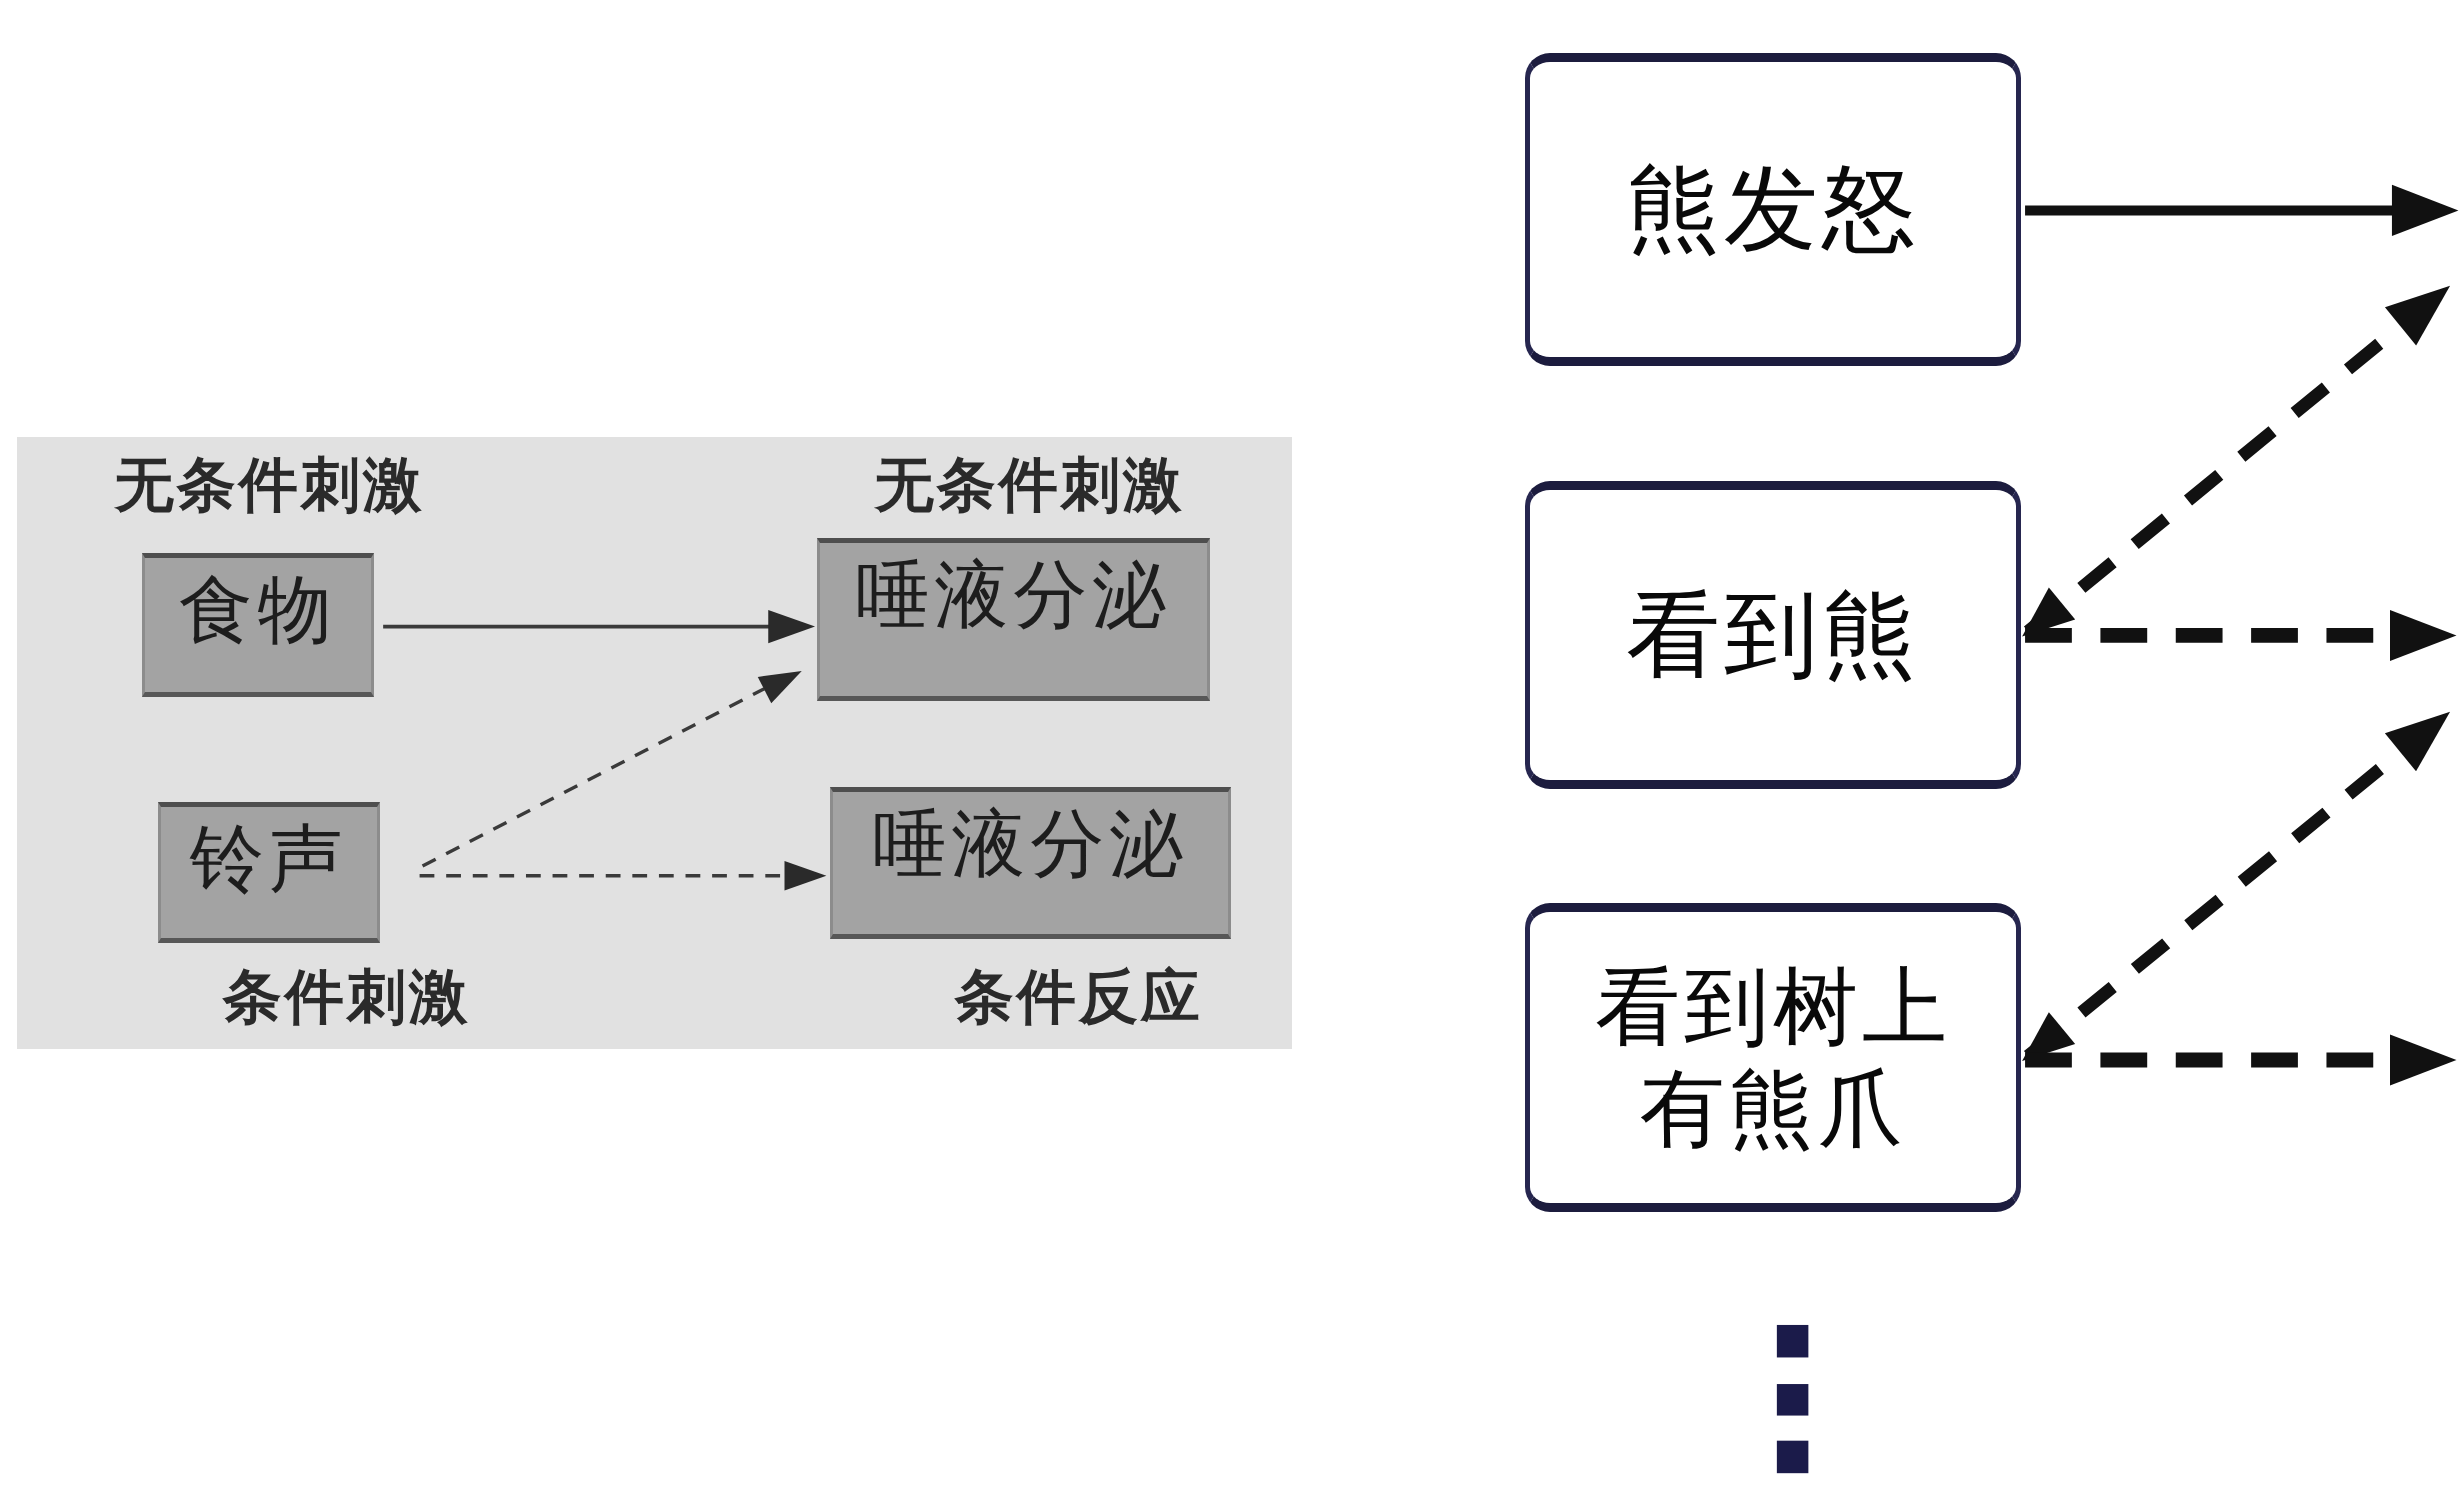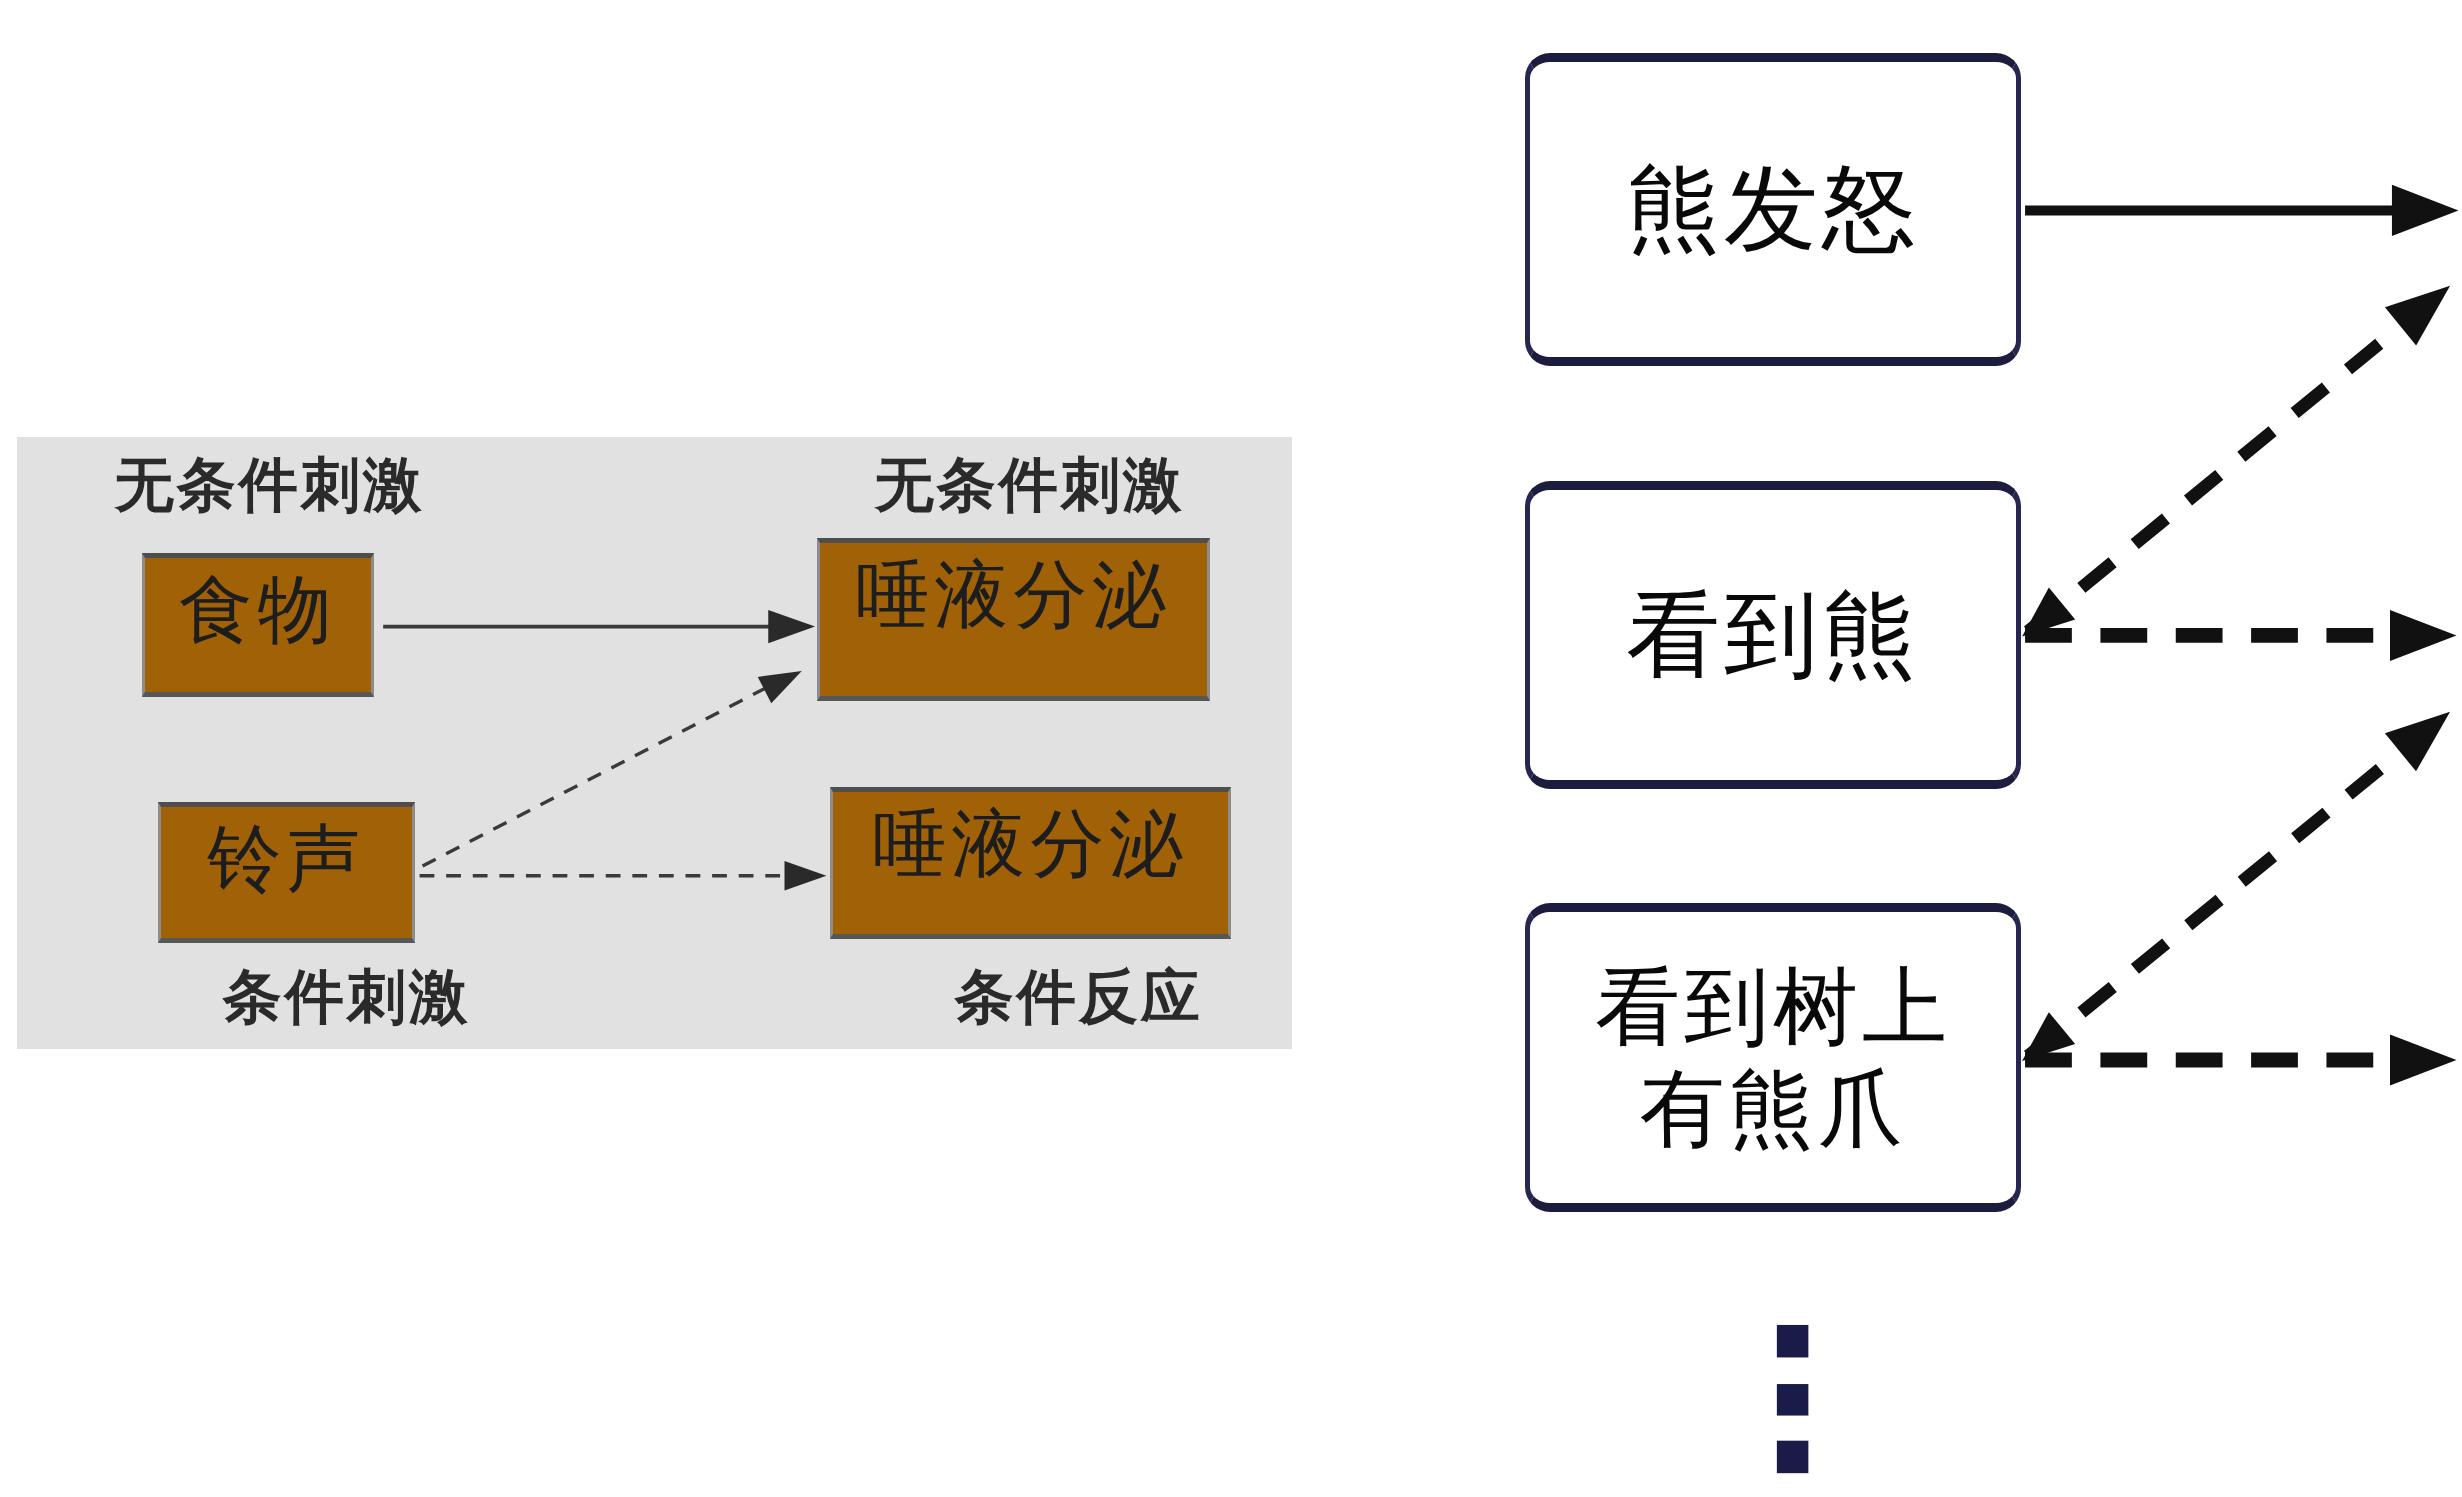--- a/index.html
+++ b/index.html
@@ -7,21 +7,21 @@
     position:relative;width:3306px;height:1498px;background:#ffffff;overflow:hidden;
     font-family:"Liberation Sans","DejaVu Sans",sans-serif;
   }
   
   #pavlov-panel{position:absolute;left:16.7px;top:437px;width:1275px;height:612px;background:#e1e1e1;}
   .pv-label{
     position:absolute;transform:translate(-50%,-50%);font-size:59px;font-weight:bold;
     color:#2a2a2a;white-space:nowrap;letter-spacing:3px;
   }
   .pv-box{
-    position:absolute;background:#a16207;box-sizing:border-box;
+    position:absolute;background:#a3a3a3;box-sizing:border-box;
     border:3px solid #8c8c8c;border-top:5.9px solid #4e4e4e;border-bottom:5.9px solid #575757;
     display:flex;justify-content:center;align-items:flex-start;
   }
   .pv-box .pv-text{font-size:74px;color:#1d1d1d;margin-top:3px;letter-spacing:4.9px;white-space:nowrap;}
   
   .td-node{
     position:absolute;background:#ffffff;box-sizing:border-box;border-radius:25px;
     display:flex;justify-content:center;align-items:center;text-align:center;
   }
   .td-node.dark{border:5.4px solid #26264f;border-top:9.8px solid #1c1c3e;border-bottom:9.8px solid #1c1c3e;}
@@ -38,21 +38,21 @@
   <div id="pavlov-panel">
     <div class="pv-label" style="left:253px;top:49px">无条件刺激</div>
     <div class="pv-label" style="left:1013px;top:49px">无条件刺激</div>
 
     <div class="pv-box" style="left:125px;top:116px;width:232px;height:144px">
       <span class="pv-text">食物</span>
     </div>
     <div class="pv-box" style="left:800px;top:101px;width:393px;height:163px">
       <span class="pv-text">唾液分泌</span>
     </div>
-    <div class="pv-box" style="left:141px;top:365px;width:257px;height:141px">
+    <div class="pv-box" style="left:141px;top:365px;width:222px;height:141px">
       <span class="pv-text">铃声</span>
     </div>
     <div class="pv-box" style="left:813px;top:350px;width:401px;height:152px">
       <span class="pv-text">唾液分泌</span>
     </div>
 
     <div class="pv-label" style="left:330px;top:561px">条件刺激</div>
     <div class="pv-label" style="left:1062px;top:561px">条件反应</div>
   </div>
 

